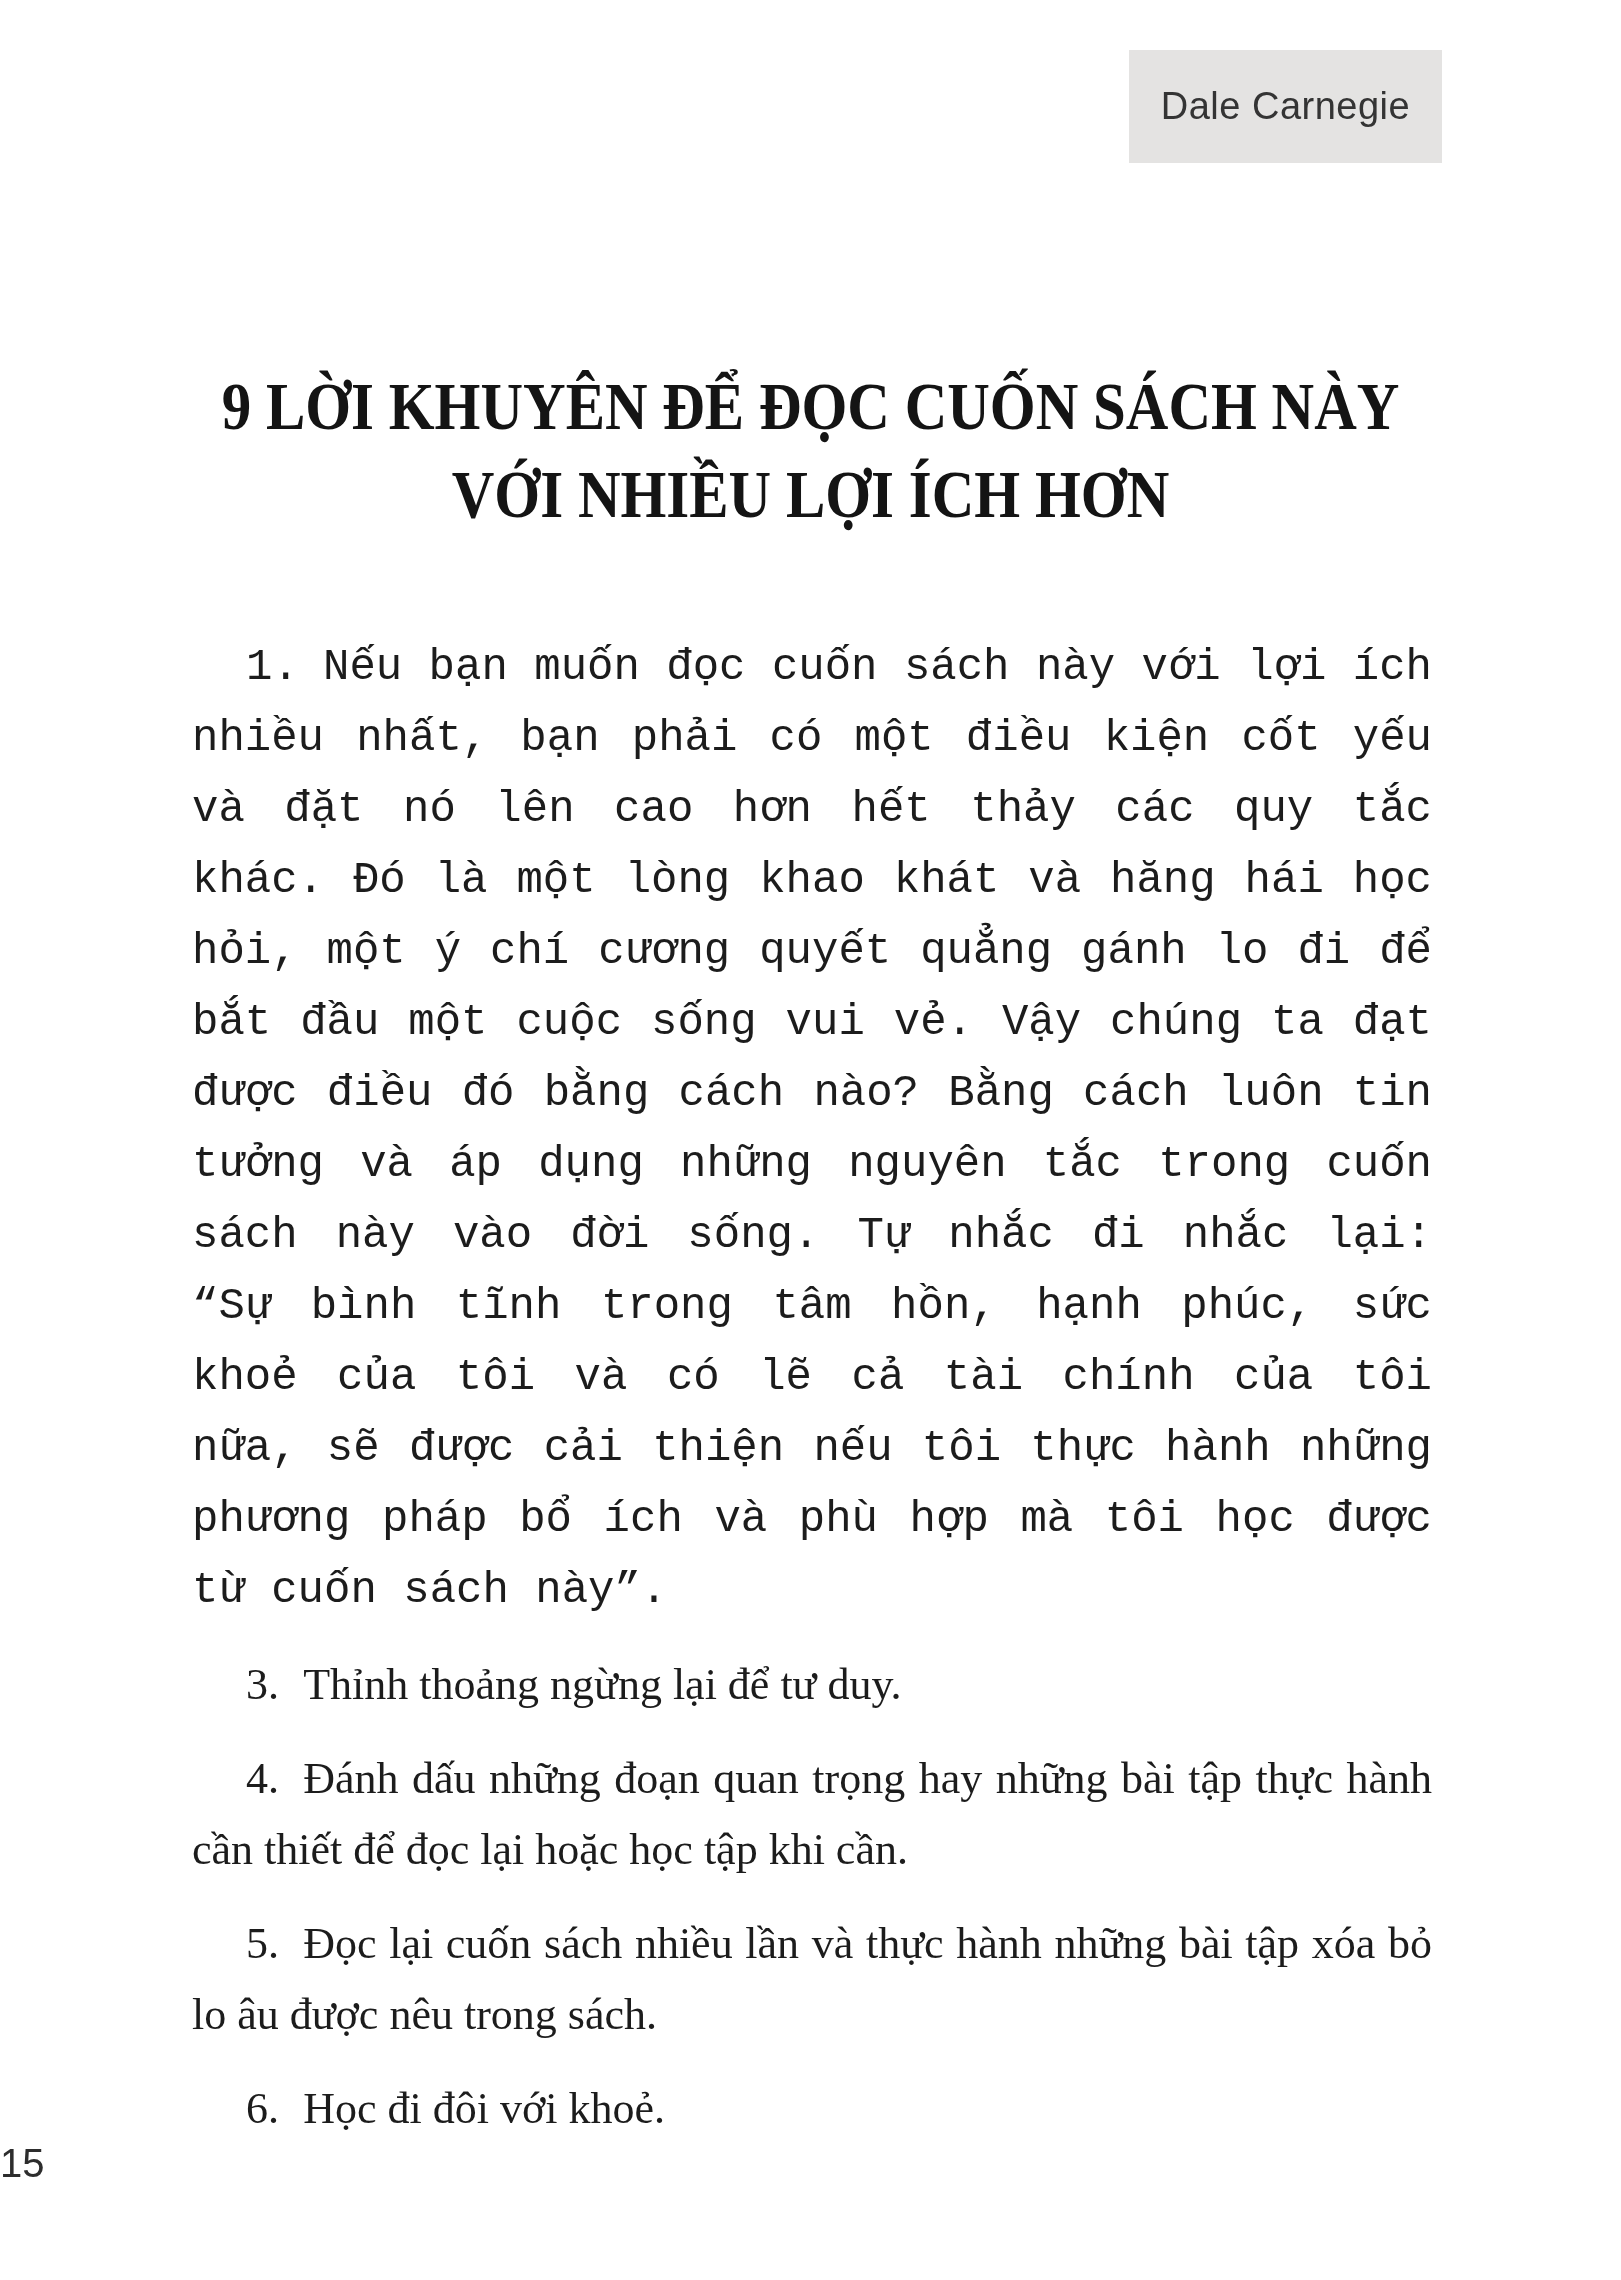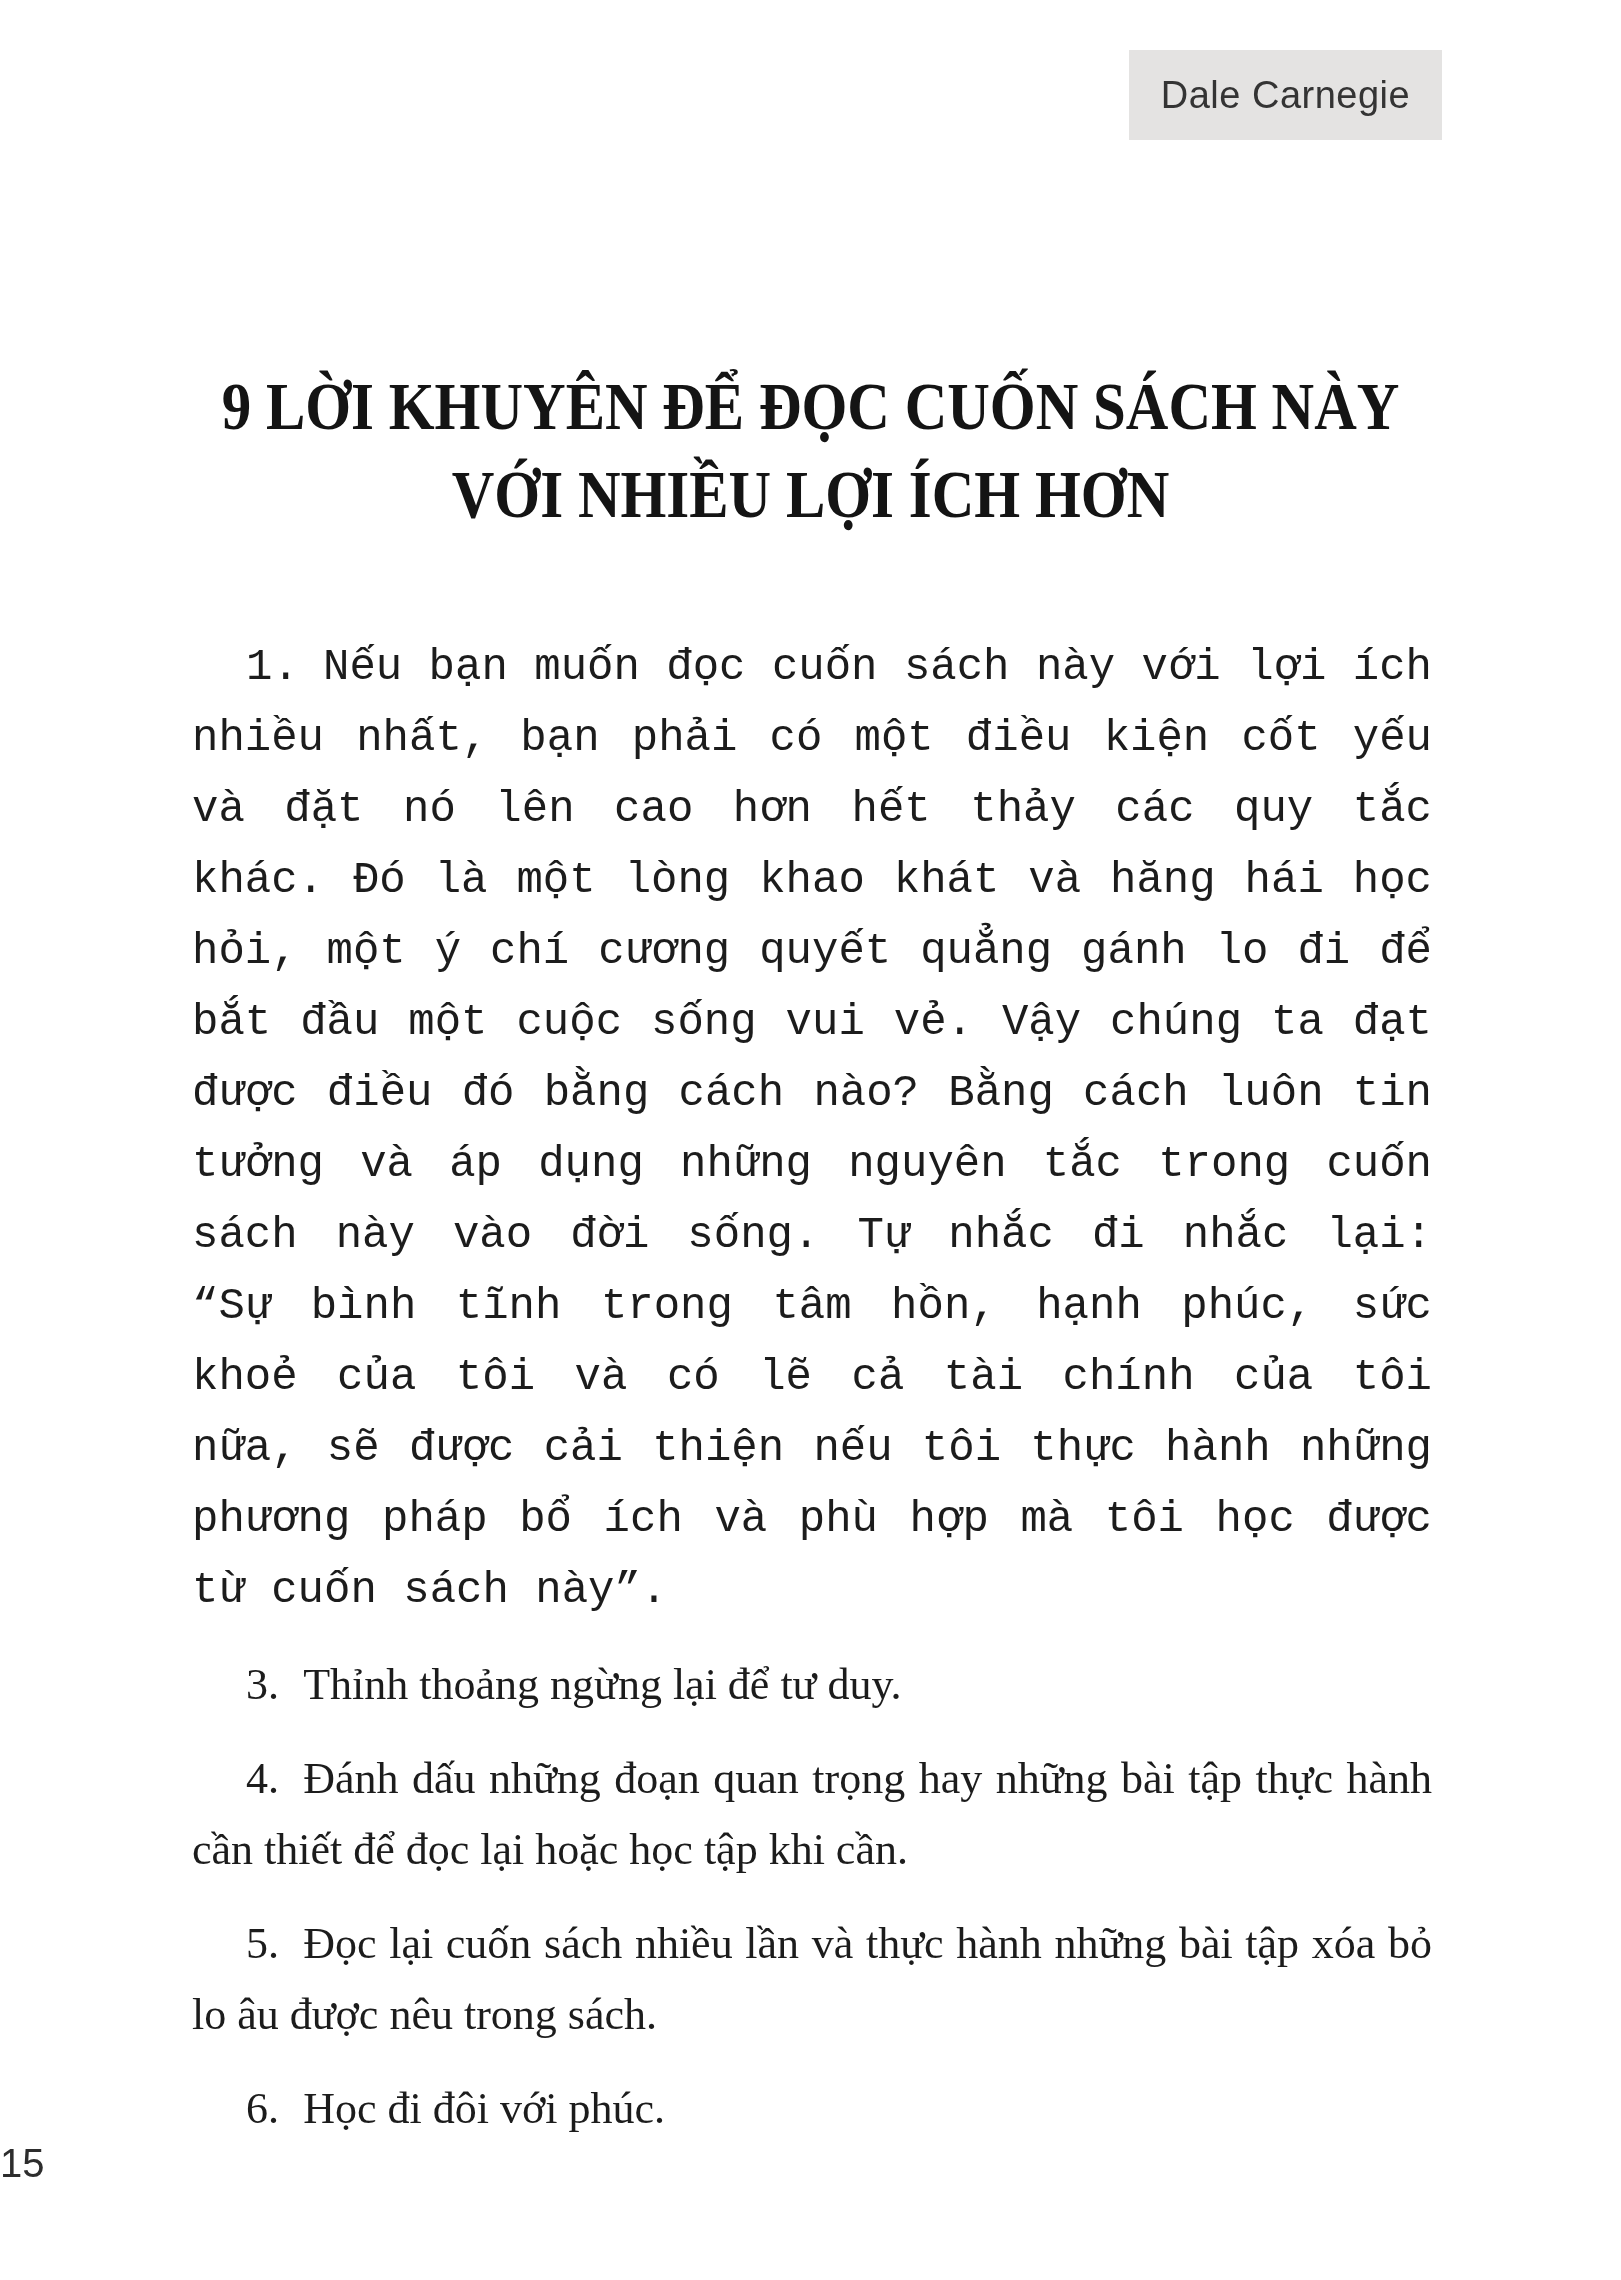--- a/index.html
+++ b/index.html
@@ -11,21 +11,21 @@
     background: #ffffff;
     overflow: hidden;
     font-family: "Liberation Serif", "DejaVu Serif", serif;
     color: #1c1c1c;
   }
   .author-badge {
     position: absolute;
     left: 1129px;
     top: 50px;
     width: 313px;
-    height: 90px;
+    height: 113px;
     background: #e4e3e2;
     display: flex;
     align-items: center;
     justify-content: center;
     font-family: "Liberation Sans", "DejaVu Sans", sans-serif;
     font-size: 38px;
     color: #343434;
     letter-spacing: 0.5px;
   }
   .chapter-title {
@@ -91,20 +91,20 @@
     <p class="advice-item">
       <span class="item-number">3.</span><span>Thỉnh thoảng ngừng lại để tư duy.</span>
     </p>
     <p class="advice-item">
       <span class="item-number">4.</span><span>Đánh dấu những đoạn quan trọng hay những bài tập thực hành cần thiết để đọc lại hoặc học tập khi cần.</span>
     </p>
     <p class="advice-item">
       <span class="item-number">5.</span><span>Đọc lại cuốn sách nhiều lần và thực hành những bài tập xóa bỏ lo âu được nêu trong sách.</span>
     </p>
     <p class="advice-item">
-      <span class="item-number">6.</span><span>Học đi đôi với phúc.</span>
+      <span class="item-number">6.</span><span>Học đi đôi với khoẻ.</span>
     </p>
   </section>
 
   <div class="page-number">15</div>
 
 </div>
 
 
 </body></html>

